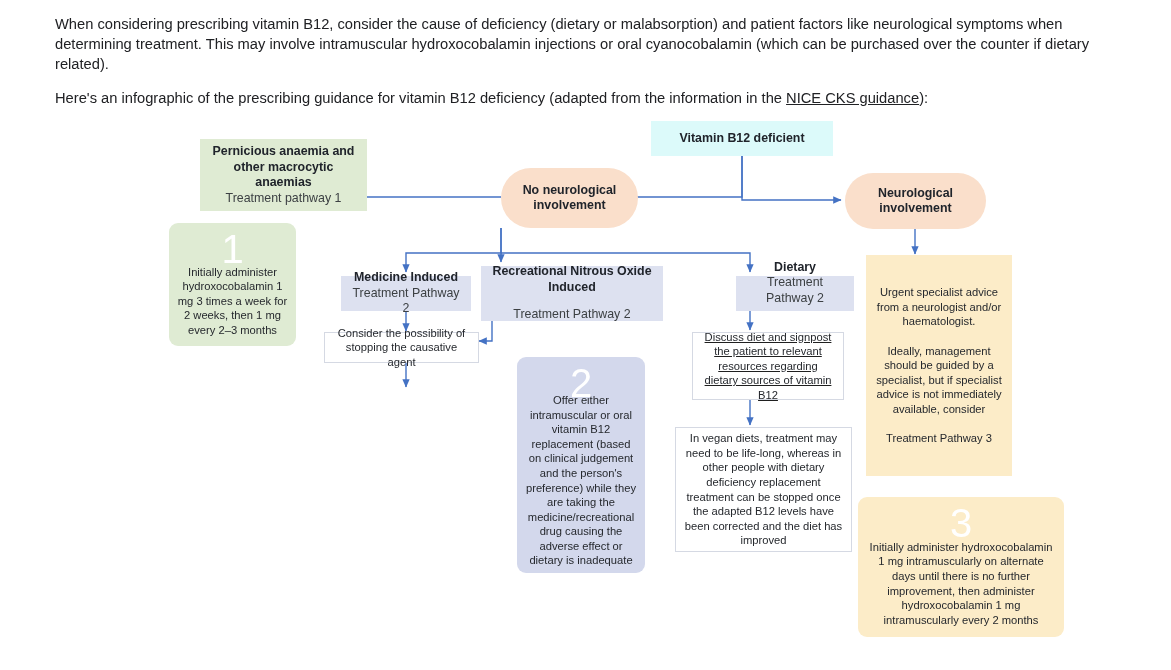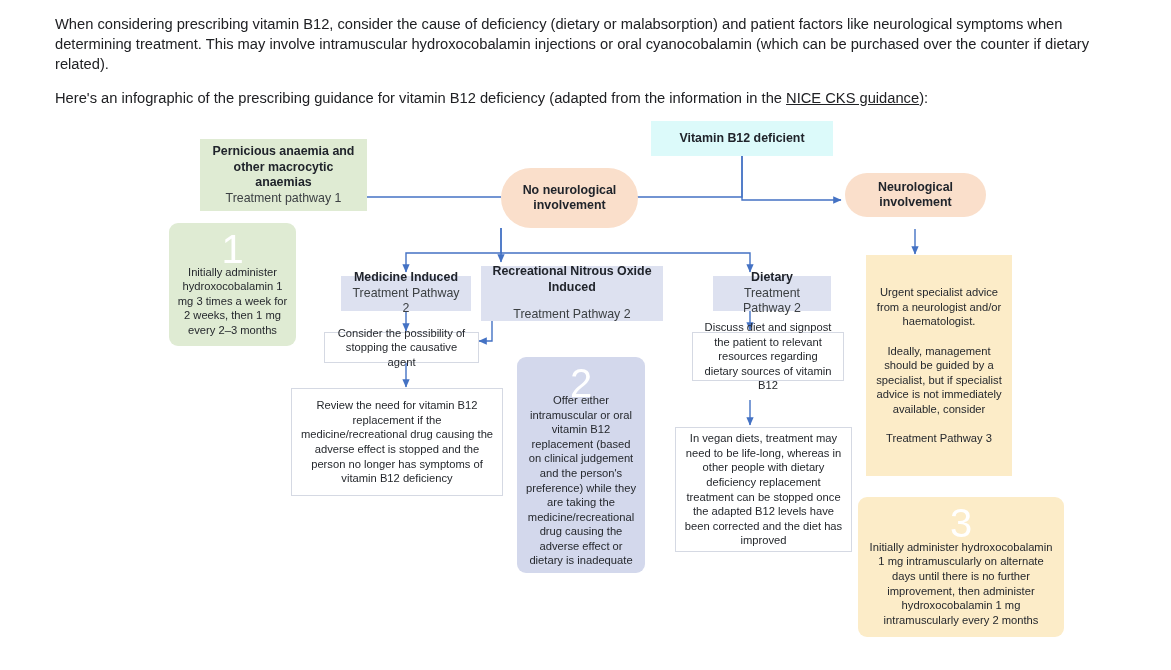--- a/index.html
+++ b/index.html
@@ -147,21 +147,21 @@
 
   <div class="node fill-cyan" style="left:651px; top:121px; width:182px; height:35px;">
     <div class="ttl">Vitamin B12 deficient</div>
   </div>
 
   <div class="node fill-peach" style="left:501px; top:168px; width:137px; height:60px;">
     <div class="ttl" style="white-space: pre-line;">No neurological
 involvement</div>
   </div>
 
-  <div class="node fill-peach" style="left:845px; top:173px; width:141px; height:44px;">
+  <div class="node fill-peach" style="left:845px; top:173px; width:141px; height:56px;">
     <div class="ttl" style="white-space: pre-line;">Neurological
 involvement</div>
   </div>
 
   <div class="node fill-green" style="left:156px; top:139px; width:167px; height:72px;margin-left:44px;">
     <div class="ttl">Pernicious anaemia and other macrocytic anaemias</div>
     <div class="sub">Treatment pathway 1</div>
   </div>
 
   <div class="node fill-green rounded" style="left:169px; top:223px; width:127px; height:123px; padding-top:38px;">
@@ -172,39 +172,36 @@
   <div class="node fill-blue" style="left:341px; top:276px; width:130px; height:35px;">
     <div class="ttl">Medicine Induced</div>
     <div class="sub">Treatment Pathway 2</div>
   </div>
 
   <div class="node fill-blue" style="left:481px; top:266px; width:182px; height:55px;gap:12px;">
     <div class="ttl">Recreational Nitrous Oxide Induced</div>
     <div class="sub">Treatment Pathway 2</div>
   </div>
 
-  <div class="node fill-blue" style="left:713px; top:276px; width:118px; height:35px;">
+  <div class="node fill-blue" style="left:736px; top:276px; width:118px; height:35px;justify-content:flex-end;">
     <div class="ttl">Dietary</div>
     <div class="sub">Treatment Pathway 2</div>
   </div>
 
   <div class="node fill-white" style="left:324px; top:332px; width:155px; height:31px;">
     <div class="body">Consider the possibility of stopping the causative agent</div>
   </div>
 
-  <div class="node fill-white" style="left:291px; top:388px; width:212px; height:108px;">
-    <div class="body">Review the need for vitamin B12 replacement if the medicine/recreational drug causing the adverse effect is stopped and the person no longer has symptoms of vitamin B12 deficiency</div>
-  </div>
 
   <div class="node fill-periw rounded" style="left:517px; top:357px; width:128px; height:216px; padding-top:36px;">
     <div class="bignum">2</div>
     <div class="body">Offer either intramuscular or oral vitamin B12 replacement (based on clinical judgement and the person's preference) while they are taking the medicine/recreational drug causing the adverse effect or dietary is inadequate</div>
   </div>
 
-  <div class="node fill-white" style="left:692px; top:332px; width:152px; height:49px;">
+  <div class="node fill-white" style="left:692px; top:332px; width:152px; height:68px;text-decoration:underline;">
     <div class="body">Discuss diet and signpost the patient to relevant resources regarding dietary sources of vitamin B12</div>
   </div>
 
   <div class="node fill-white" style="left:675px; top:427px; width:177px; height:125px;">
     <div class="body">In vegan diets, treatment may need to be life-long, whereas in other people with dietary deficiency replacement treatment can be stopped once the adapted B12 levels have been corrected and the diet has improved</div>
   </div>
 
   <div class="node fill-yellow" style="left:866px; top:255px; width:146px; height:221px;">
     <div class="body" style="white-space: pre-line;">Urgent specialist advice from a neurologist and/or haematologist.
 

